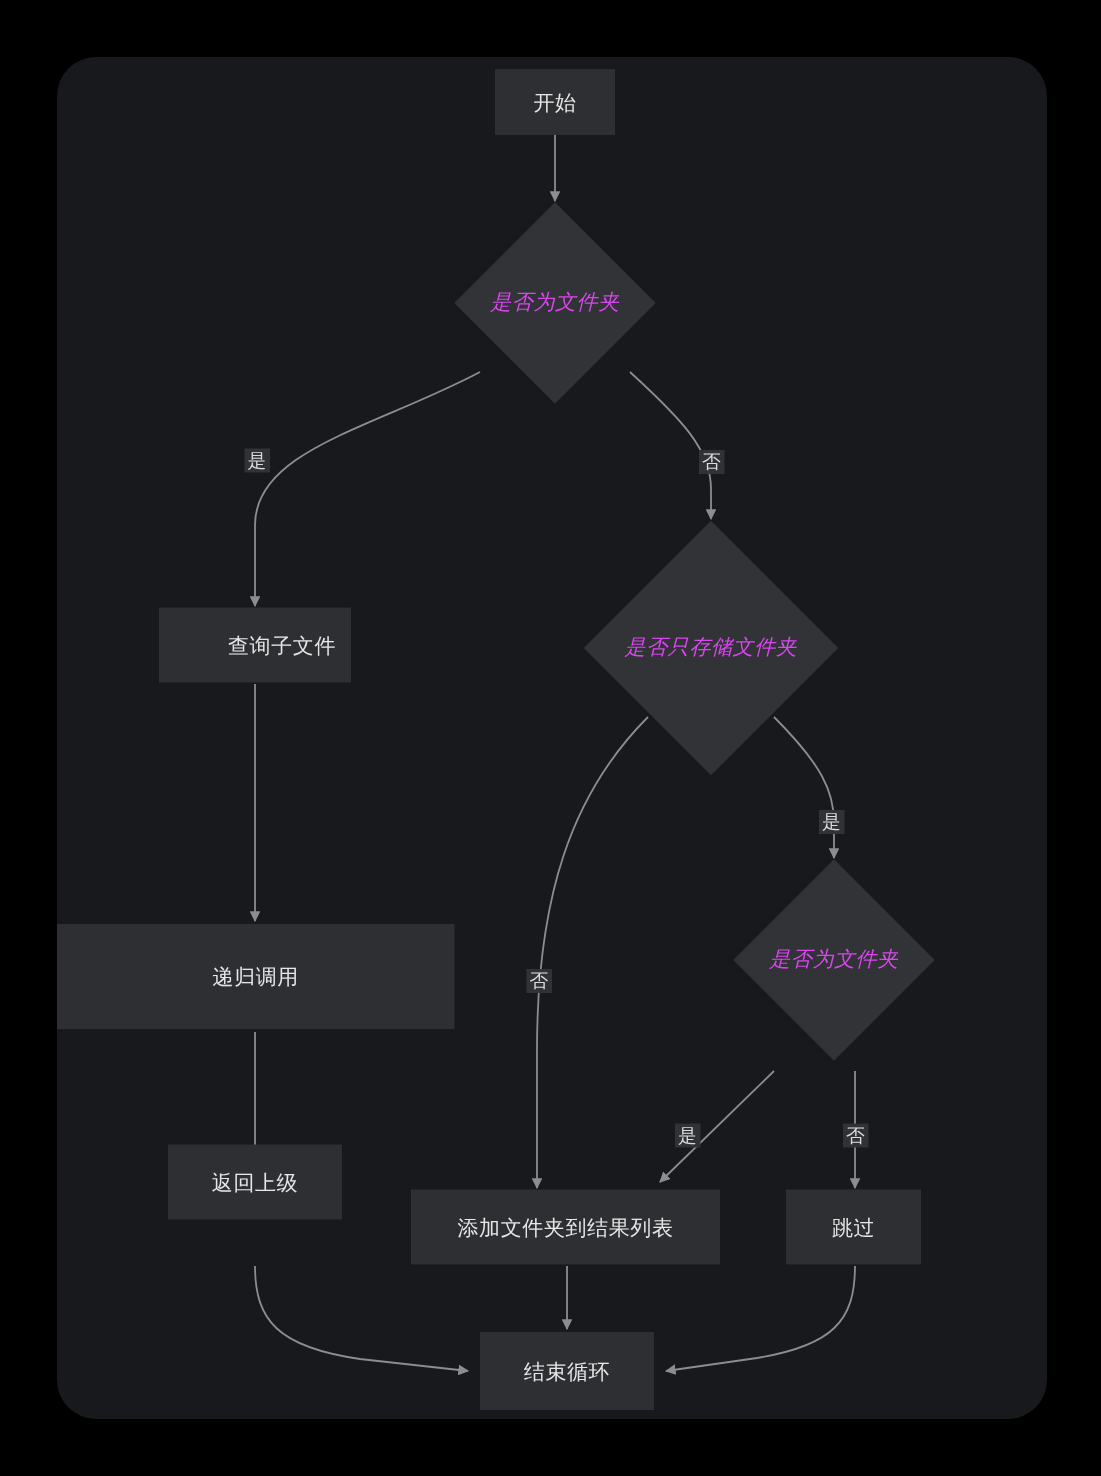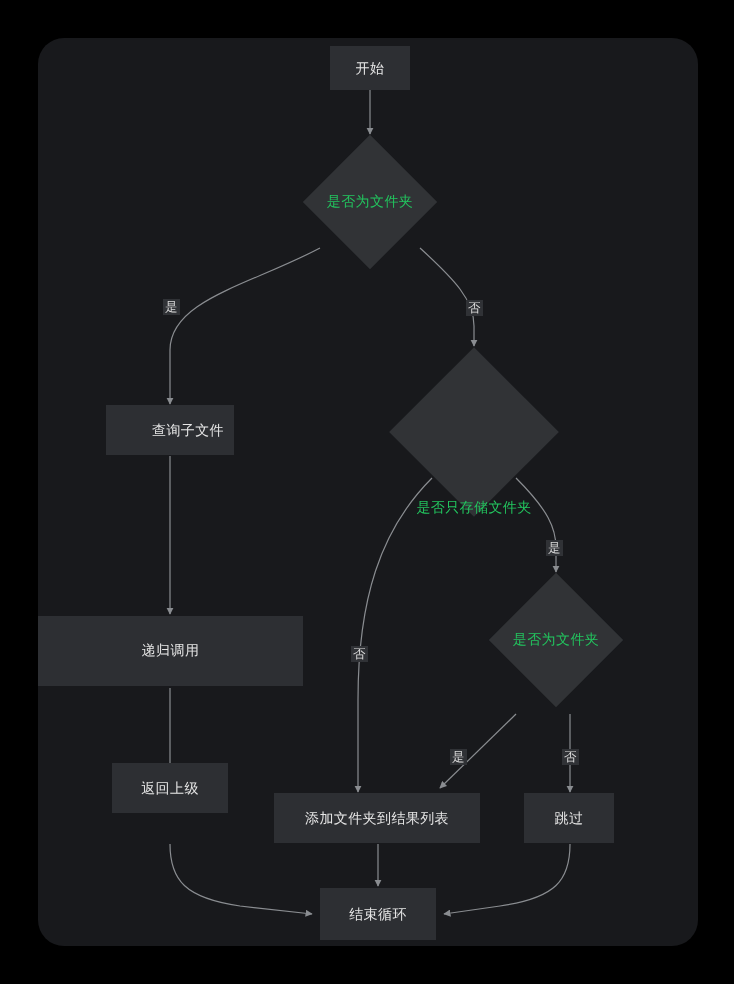--- a/index.html
+++ b/index.html
@@ -59,25 +59,26 @@
   }
   .node-diamond .dshape {
     position: absolute;
     left: 50%;
     top: 50%;
     background: #313336;
     transform: translate(-50%, -50%) rotate(45deg);
   }
   .node-diamond .dlabel {
     position: relative;
-    color: #22c55e;
+    color: #d946ef;
     font-size: 14px;
     white-space: nowrap;
     letter-spacing: 0.4px;
     z-index: 2;
+    font-style: italic;
   }
   .edge-label {
     position: absolute;
     color: #dcdcdc;
     font-size: 12.5px;
     background: #303236;
     padding: 1px 2px;
     line-height: 1.15;
     letter-spacing: 0.3px;
     white-space: nowrap;
@@ -131,26 +132,26 @@
 
   <div class="node-diamond" style="left:303px; top:135px; width:134px; height:134px;">
     <div class="dshape" style="width:95px; height:95px;"></div>
     <div class="dlabel">是否为文件夹</div>
   </div>
 
   <div class="node-box" style="left:106px; top:405px; width:128px; height:50px;padding-left:36px;">
     <span>查询子文件</span>
   </div>
 
-  <div class="node-diamond" style="left:389px; top:347px; width:170px; height:170px;align-items:flex-end;">
+  <div class="node-diamond" style="left:389px; top:347px; width:170px; height:170px;">
     <div class="dshape" style="width:120px; height:120px;"></div>
     <div class="dlabel">是否只存储文件夹</div>
   </div>
 
-  <div class="node-box" style="left:38px; top:616px; width:265px; height:70px; flex-direction:column;font-family:Liberation Serif, serif;">
+  <div class="node-box" style="left:38px; top:616px; width:265px; height:70px; flex-direction:column;">
     <span>递归调用</span>
   </div>
 
   <div class="node-diamond" style="left:489px; top:573px; width:134px; height:134px;">
     <div class="dshape" style="width:95px; height:95px;"></div>
     <div class="dlabel">是否为文件夹</div>
   </div>
 
   <div class="node-box" style="left:112px; top:763px; width:116px; height:50px;">
     <span>返回上级</span>

